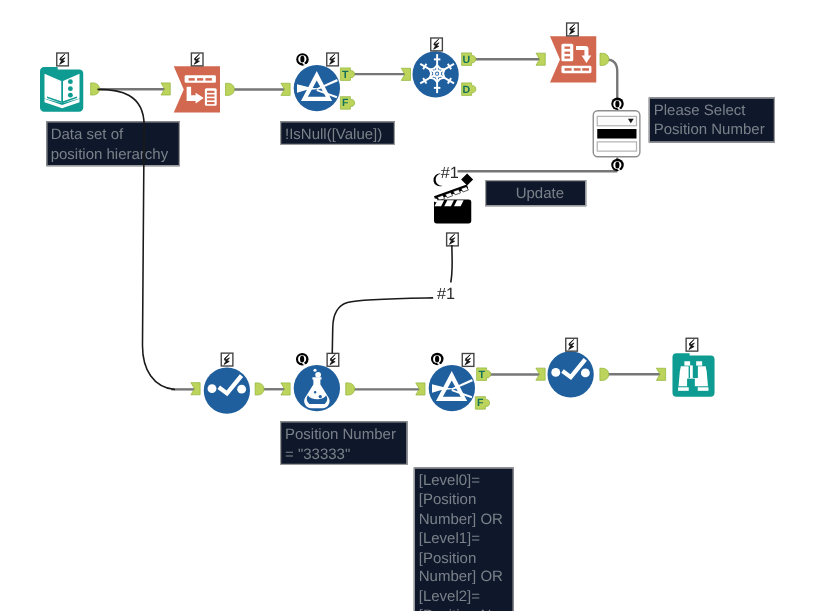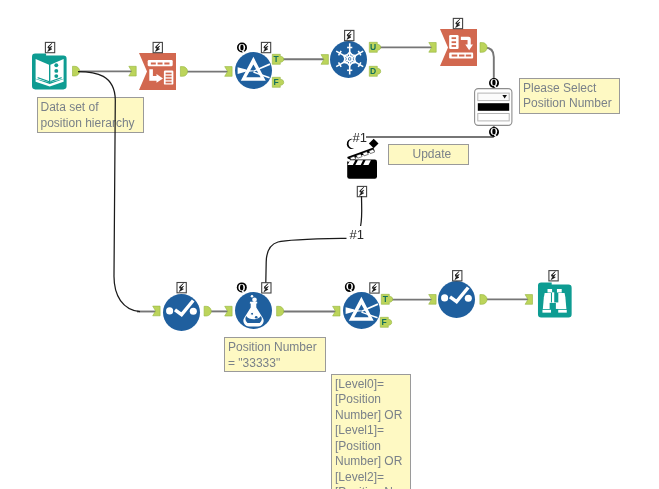--- a/index.html
+++ b/index.html
@@ -1,19 +1,19 @@
 <!DOCTYPE html>
 <html><head>
 <meta charset="utf-8">
 <style>
   html,body{margin:0;padding:0;background:#ffffff;}
   body{width:659px;height:489px;overflow:hidden;font-family:"Liberation Sans",sans-serif;}
   #canvas{position:relative;width:659px;height:489px;background:#fff;}
   .node{position:absolute;}
-  .anno{position:absolute;border:1px solid #9a9a9a;background:#fef9c3;color:#7a8189;
+  .anno{position:absolute;border:1px solid #9a9a9a;background:#0f172a;color:#7a8189;
         font-size:12px;line-height:15.5px;box-sizing:border-box;padding:2px 3px;
         white-space:pre-line;overflow:hidden;}
   .lbl{position:absolute;color:#2a2a2a;font-size:13px;line-height:13px;font-family:"Liberation Sans",sans-serif;}
   .anchor{position:absolute;width:11px;height:11px;}
   .anchor .at{position:absolute;left:0;top:0;width:8.3px;height:10.4px;
       font-size:8.5px;font-weight:bold;color:#15705a;text-align:center;line-height:10.8px;
       font-family:"Liberation Sans",sans-serif;}
   svg{display:block;overflow:visible;}
   #wires{position:absolute;left:0;top:0;width:659px;height:489px;}
 </style>
@@ -293,20 +293,21 @@
 
     <use href="#qmark" x="237" y="42.5"></use>
     <use href="#qmark" x="489" y="78"></use>
     <use href="#qmark" x="489" y="127"></use>
     <use href="#qmark" x="236.8" y="282.4"></use>
     <use href="#qmark" x="344.8" y="282.1"></use>
   </svg>
 
   <div class="anno" style="left:20.5px;top:97px;width:107px;height:36px;margin-left:16px;">Data set of
 position hierarchy</div>
+  <div class="anno" style="left:224px;top:96.5px;width:92px;height:19.5px;">!IsNull([Value])</div>
   <div class="anno" style="left:519px;top:77.5px;width:101px;height:36px;">Please Select
 Position Number</div>
   <div class="anno" style="left:387.5px;top:144px;width:81px;height:21px;padding-left:24px;">Update Value</div>
   <div class="anno" style="left:224px;top:337px;width:101.5px;height:34.5px;">Position Number
 = "33333"</div>
   <div class="anno" style="left:331px;top:336.5px;width:80px;height:125.5px;margin-top:37px;">[Level0]=
 [Position
 Number] OR
 [Level1]=
 [Position

